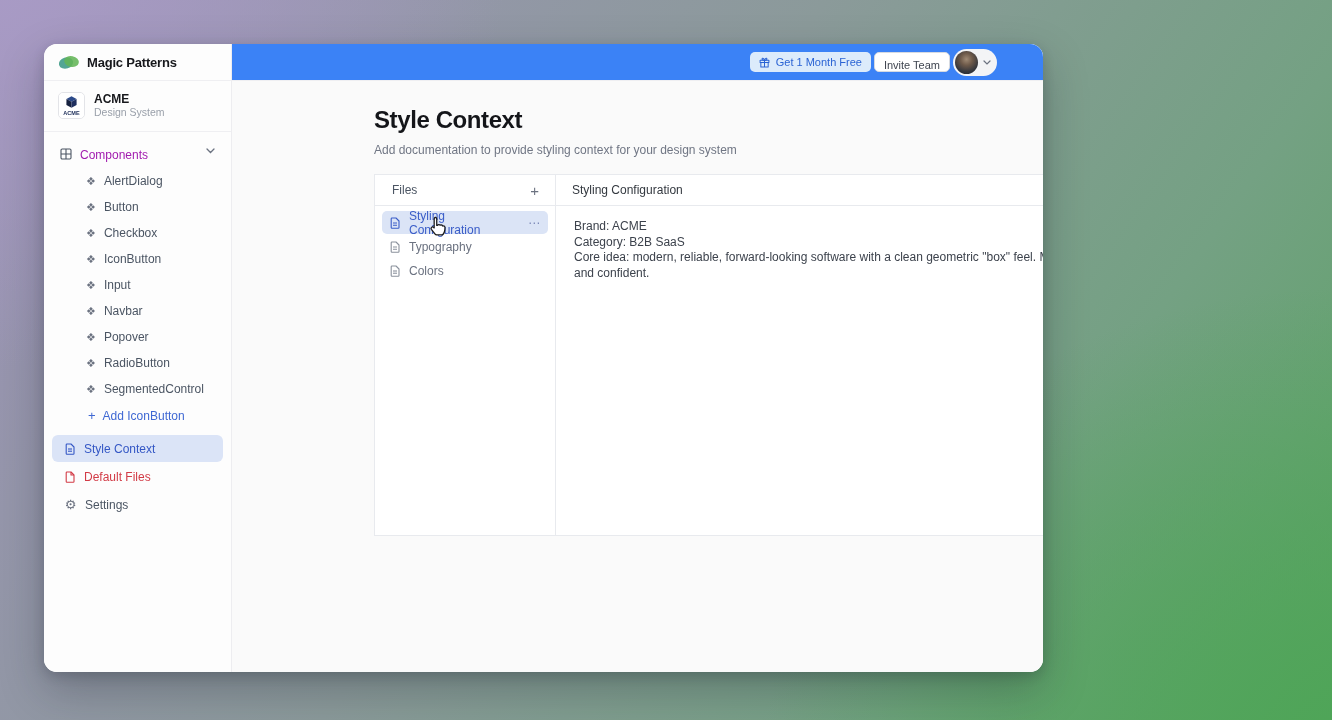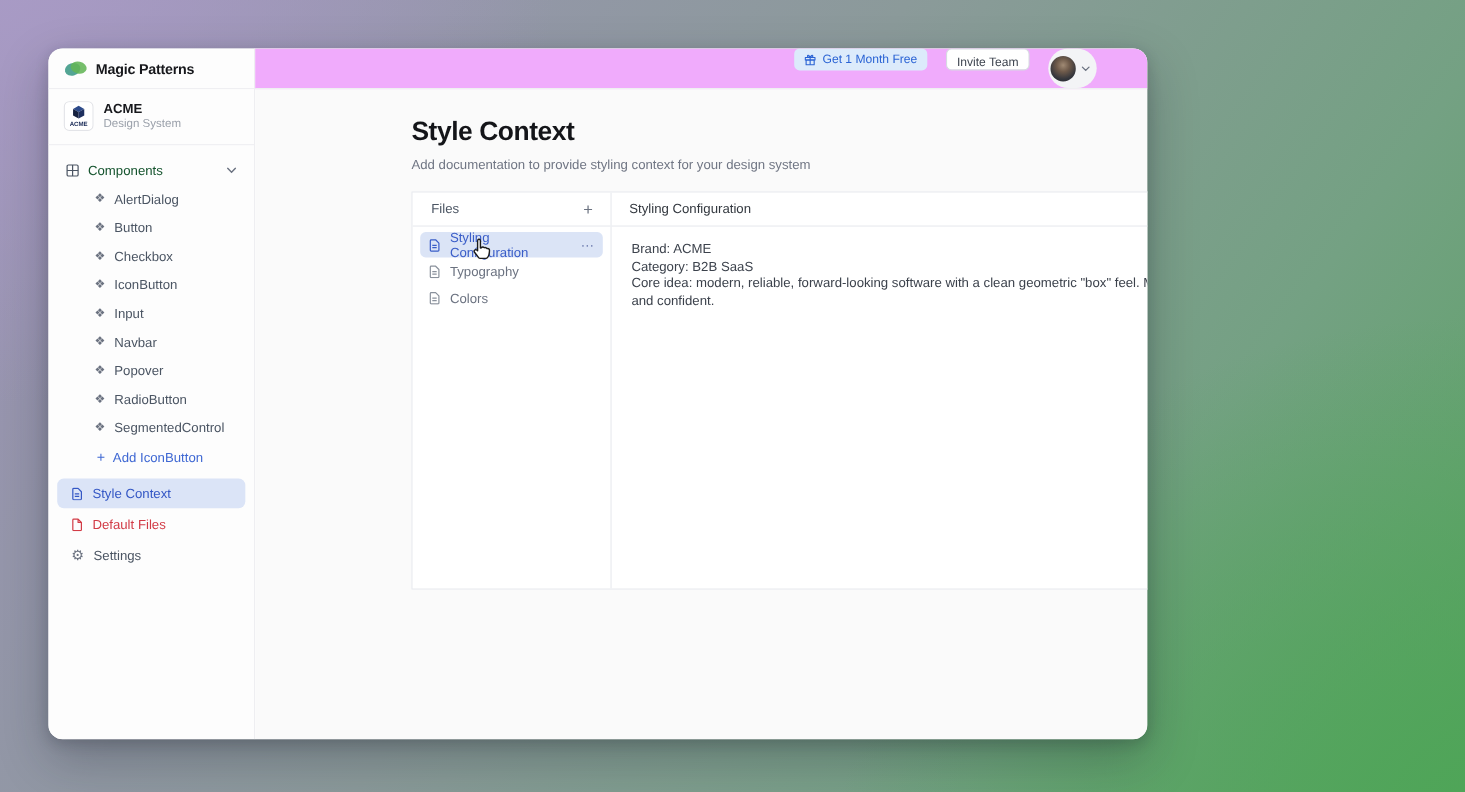--- a/index.html
+++ b/index.html
@@ -23,35 +23,35 @@
   
   .sidebar { width:188px; flex:0 0 188px; background:#fdfdfd; border-right:1px solid #ededf0; display:flex; flex-direction:column; }
   .brand-row { height:37px; display:flex; align-items:center; gap:7px; padding:0 14px; border-bottom:1px solid #efeff2; }
   .brand-name { font-size:13px; font-weight:700; color:#17181c; letter-spacing:-.2px; }
   .workspace { display:flex; align-items:center; gap:9px; padding:11px 14px 12px; border-bottom:1px solid #efeff2; cursor:pointer; }
   .ws-avatar { width:27px; height:27px; border-radius:5px; border:1px solid #e3e4e8; background:#fff; display:block; }
   .ws-name { font-size:12px; font-weight:700; color:#17181c; line-height:14px; }
   .ws-sub { font-size:10.5px; color:#9aa0aa; line-height:13px; }
 
   .nav { padding:10px 8px 0; }
-  .nav-section-header { display:flex; align-items:center; gap:8px; padding:6px 8px; color:#14532d; font-size:12px; cursor:pointer; }
+  .nav-section-header { display:flex; gap:8px; padding:6px 8px; color:#a21caf; font-size:12px; cursor:pointer; }
   .nav-section-header .grow { flex:1; }
   .comp-item { display:flex; align-items:center; gap:8px; padding:0 8px 0 34px; height:26px; font-size:12px; color:#4b5563; cursor:pointer; border-radius:6px; }
   .comp-glyph { font-size:11px; color:#6b7280; line-height:1; }
   .add-component { display:flex; align-items:center; gap:7px; padding:0 8px 0 36px; height:27px; font-size:12px; color:#3f68d3; cursor:pointer; margin-bottom:6px; }
   .add-plus { font-size:13px; line-height:1; }
   .side-item { display:flex; align-items:center; gap:8px; height:27px; padding:0 8px 0 12px; margin:1px 0; border-radius:6px; font-size:12px; color:#4b5563; cursor:pointer; }
   .side-item.active { background:#dbe4f7; color:#3457c5; font-weight:500; }
   .side-item.danger { color:#d23b46; }
   .icon-12 { width:12px; height:12px; flex:0 0 12px; display:block; }
   .gear-glyph { font-size:13px; color:#6b7280; line-height:1; width:13px; text-align:center; }
 
   
   .main-col { flex:1; display:flex; flex-direction:column; background:#fafafa; min-width:0; }
-  .topbar { height:37px; flex:0 0 37px; background:#f0abfc; border-bottom:1px solid #efeff2; display:flex; justify-content:flex-end; gap:17px; padding-right:46px; }
+  .topbar { height:37px; flex:0 0 37px; background:#3b82f6; border-bottom:1px solid #efeff2; display:flex; align-items:center; justify-content:flex-end; gap:3px; padding-right:46px; }
   .promo-btn { display:flex; align-items:center; gap:6px; height:20px; padding:0 9px; border-radius:5px; background:#dcebfb; color:#2a63d4; font-size:11px; font-weight:500; cursor:pointer; border:none; }
   .invite-btn { display:flex; align-items:center; gap:6px; height:20px; padding:0 9px; border-radius:5px; background:#fff; border:1px solid #d6dae1; color:#3f4550; font-size:11px; font-weight:500; cursor:pointer;flex-direction:column; }
   .avatar-wrap { display:flex; align-items:center; gap:5px; padding:2px 6px 2px 2px; border-radius:999px; background:#f3f4f6; cursor:pointer; }
   .avatar { width:23px; height:23px; border-radius:50%;
     background:radial-gradient(circle at 50% 36%, #a08a74 0%, #6e5a4a 32%, #34363c 68%, #202329 100%); }
 
   .content { flex:1; padding:25px 0 0 142px; }
   .page-title { font-size:24px; font-weight:700; color:#141519; letter-spacing:-.4px; }
   .page-subtitle { margin-top:9px; font-size:12px; color:#707684; }
 

